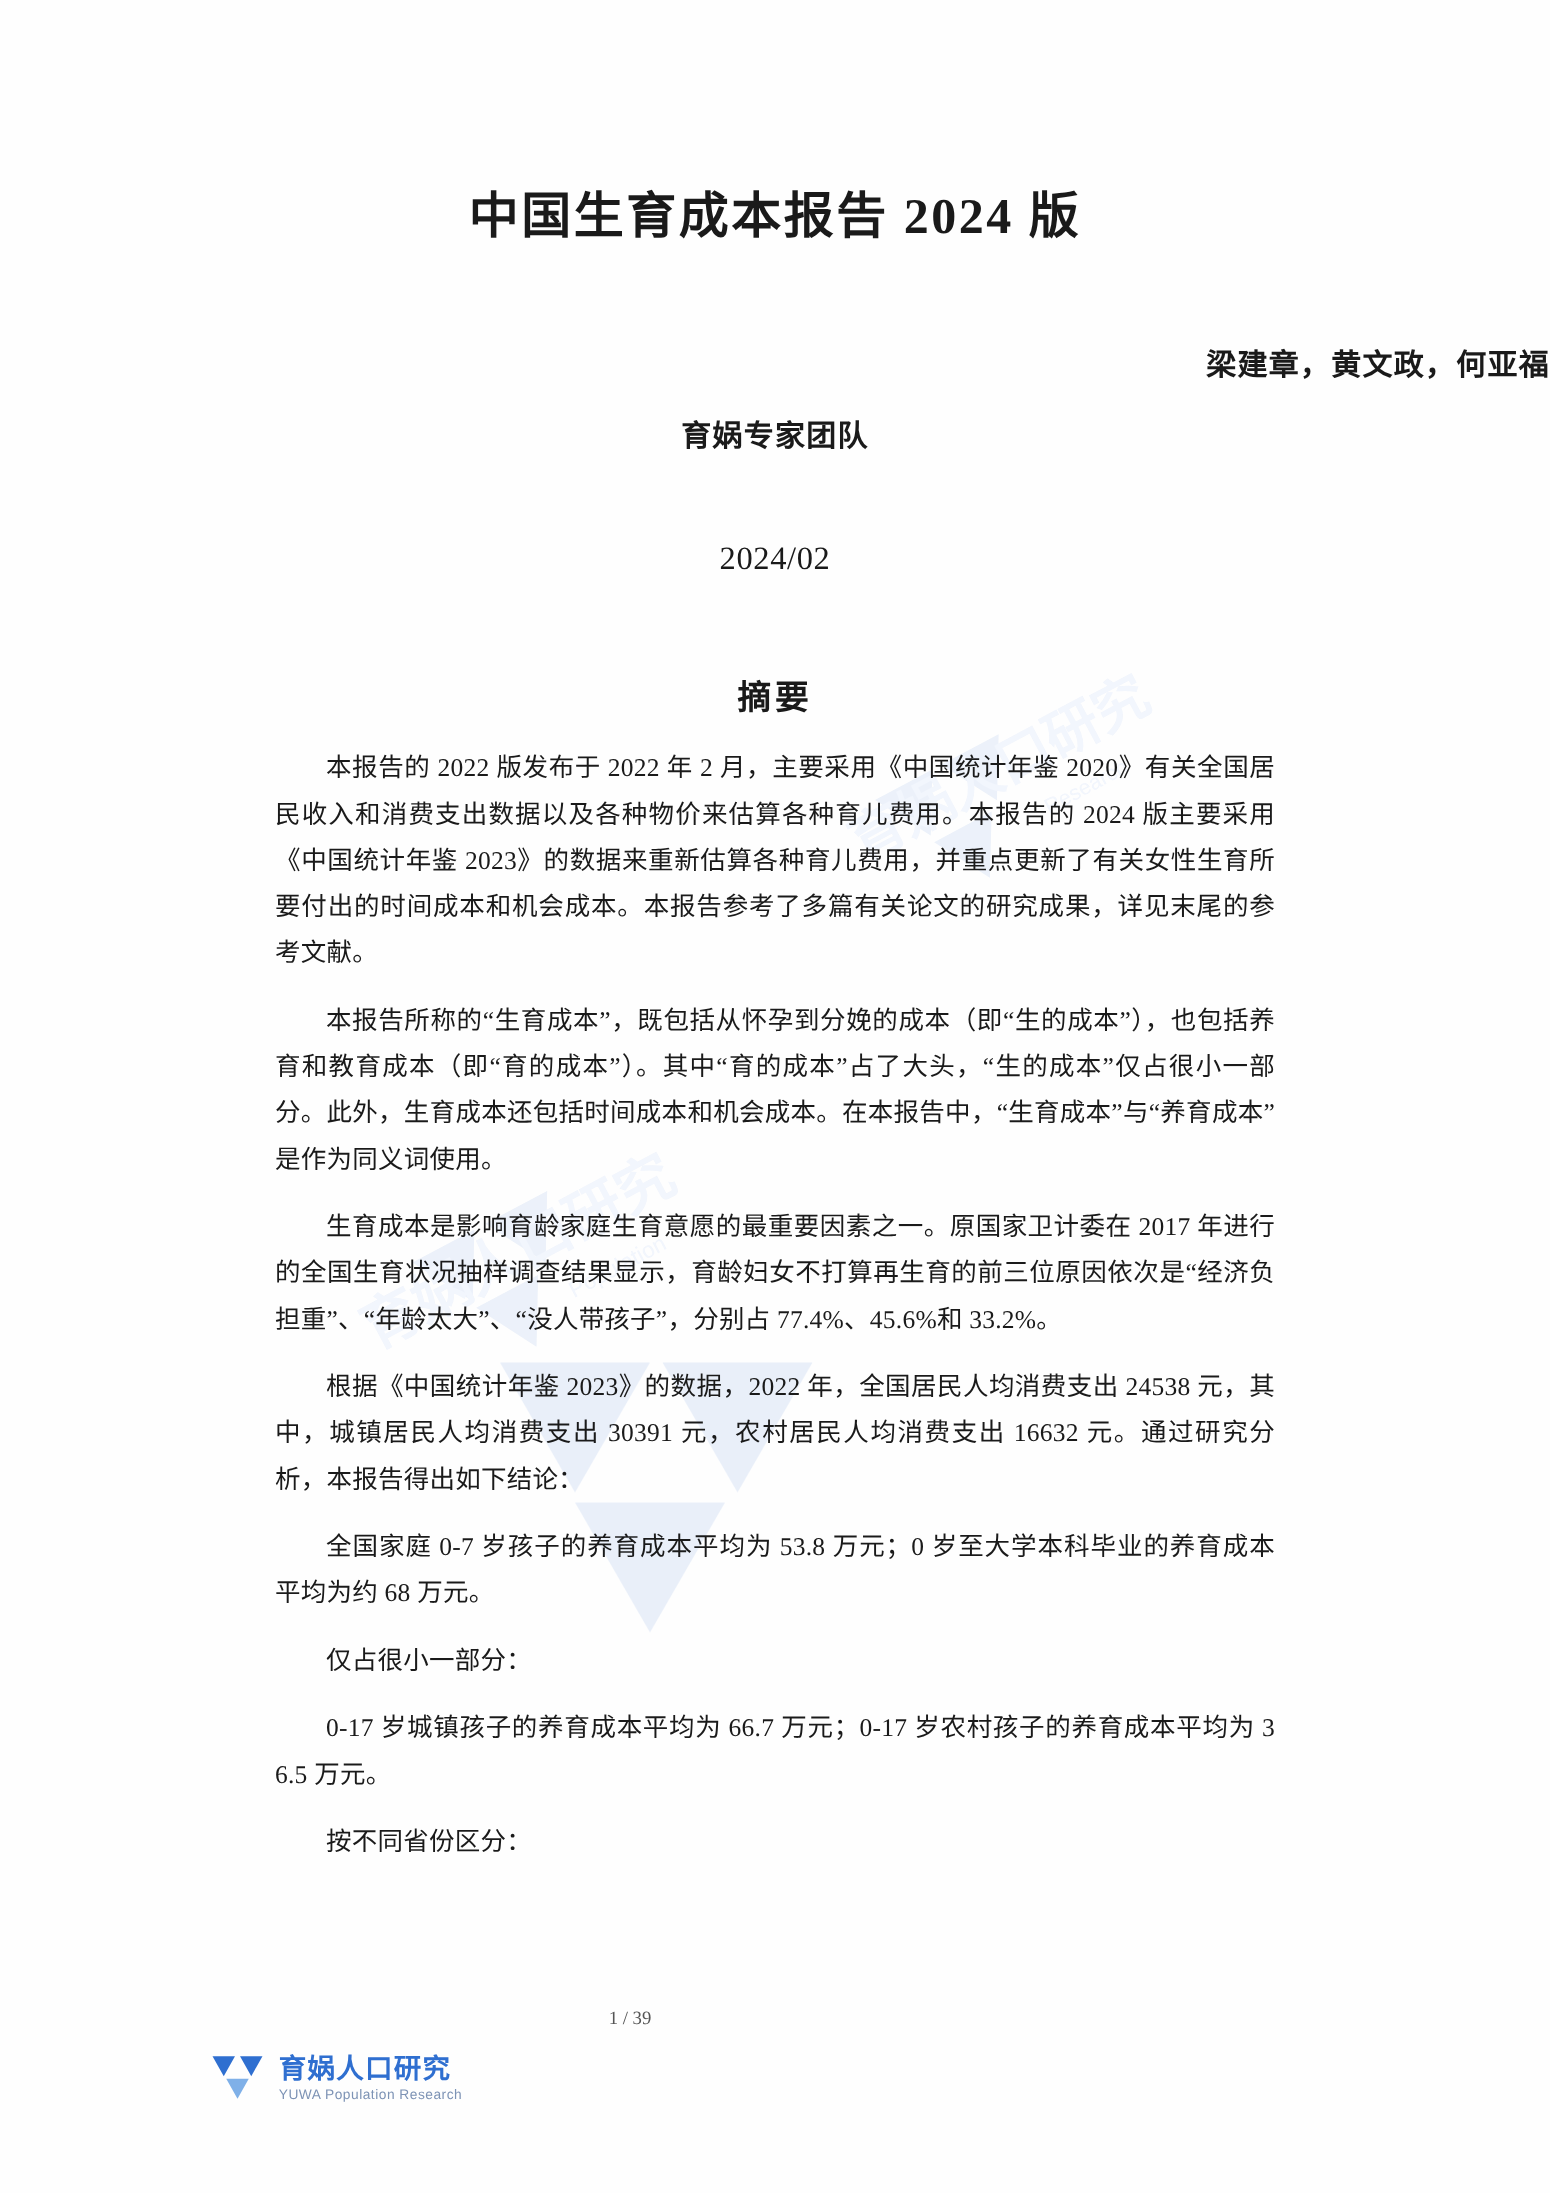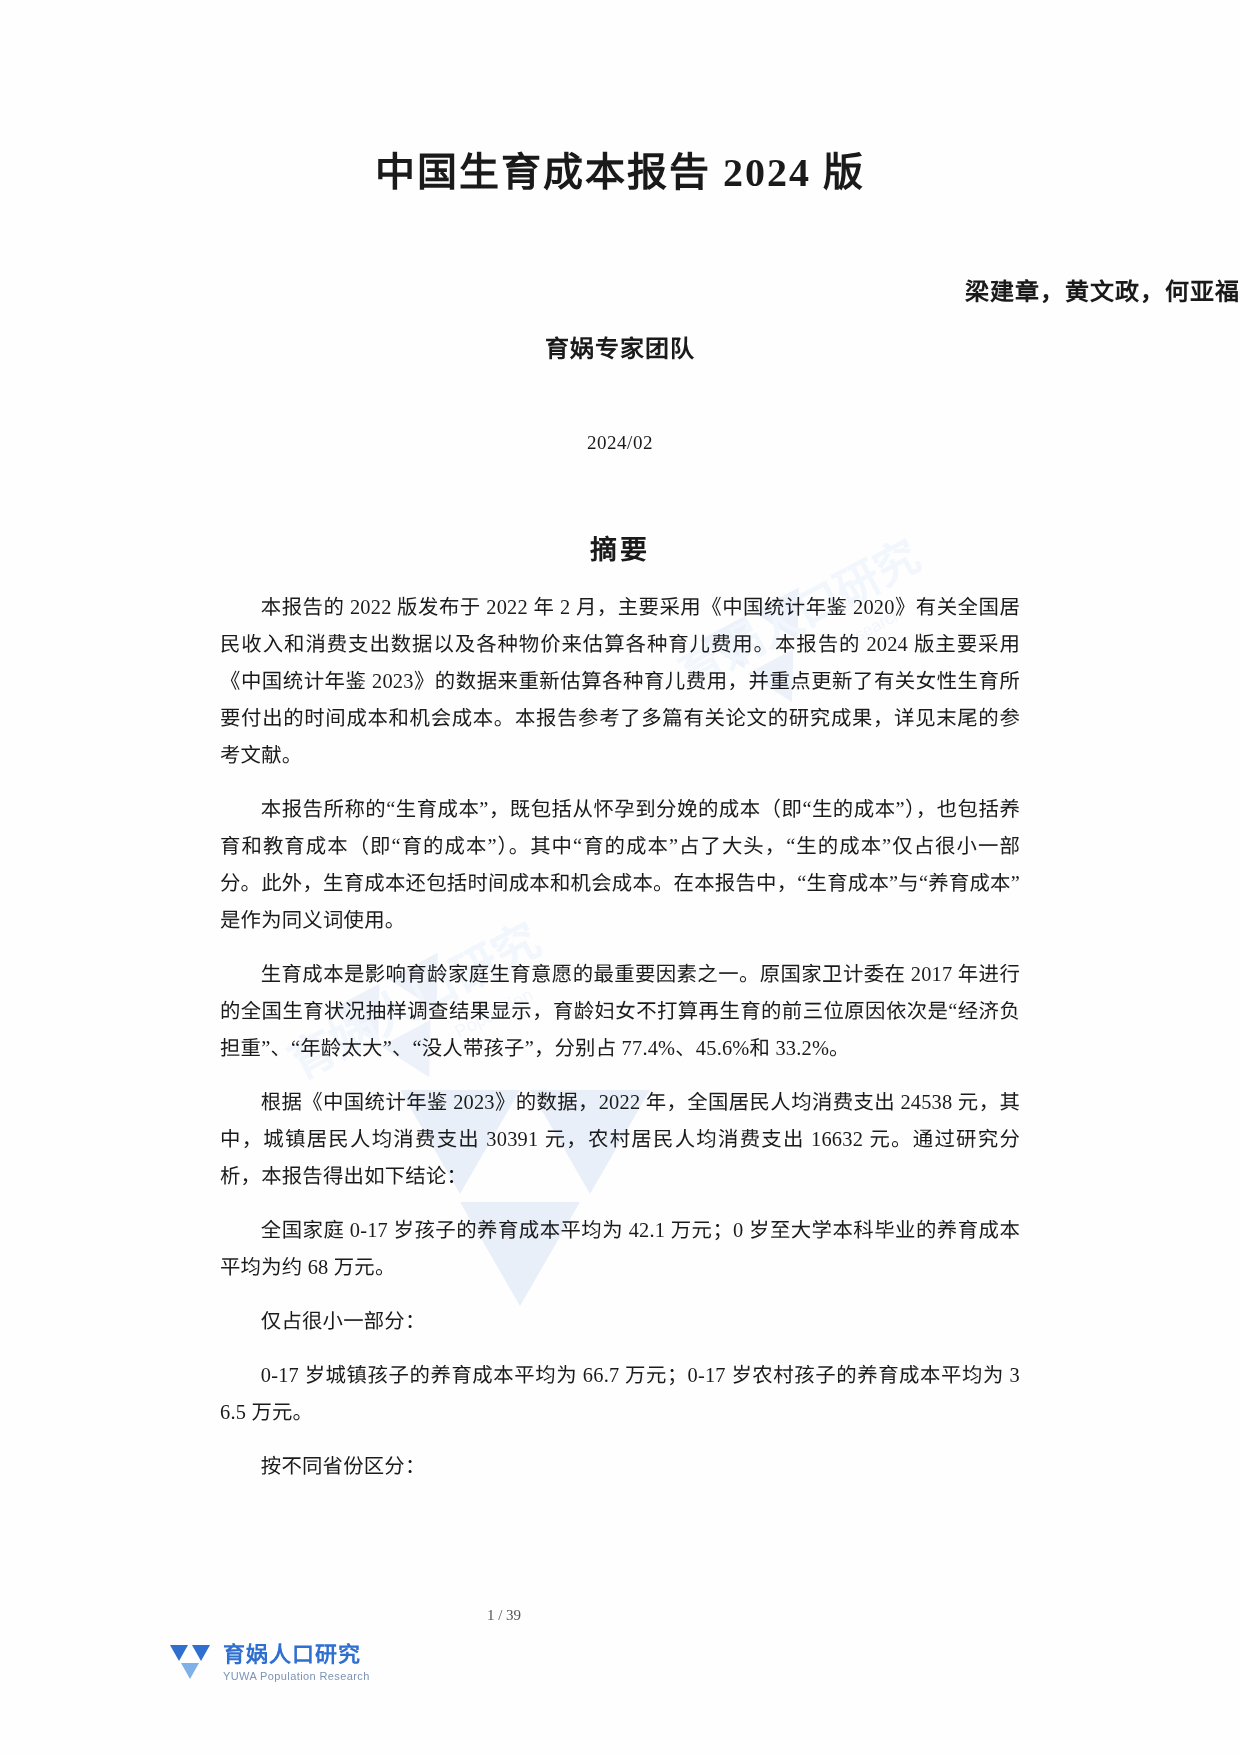--- a/index.html
+++ b/index.html
@@ -67,21 +67,21 @@
     text-align: center;
     font-size: 24px;
     font-weight: 700;
     letter-spacing: 1px;
   }
 
   .pubdate {
     margin: 0;
     padding-top: 68px;
     text-align: center;
-    font-size: 19px;
+    font-size: 26px;
     letter-spacing: 0.5px;
   }
 
   .abstract-heading {
     margin: 0;
     padding-top: 74px;
     text-align: center;
     font-size: 27px;
     font-weight: 700;
     letter-spacing: 3px;
@@ -198,21 +198,21 @@
 
     <p class="pubdate">2024/02</p>
 
     <h2 class="abstract-heading">摘要</h2>
 
     <div class="body-block">
       <p class="para">本报告的 2022 版发布于 2022 年 2 月，主要采用《中国统计年鉴 2020》有关全国居民收入和消费支出数据以及各种物价来估算各种育儿费用。本报告的 2024 版主要采用《中国统计年鉴 2023》的数据来重新估算各种育儿费用，并重点更新了有关女性生育所要付出的时间成本和机会成本。本报告参考了多篇有关论文的研究成果，详见末尾的参考文献。</p>
       <p class="para">本报告所称的“生育成本”，既包括从怀孕到分娩的成本（即“生的成本”），也包括养育和教育成本（即“育的成本”）。其中“育的成本”占了大头，“生的成本”仅占很小一部分。此外，生育成本还包括时间成本和机会成本。在本报告中，“生育成本”与“养育成本”是作为同义词使用。</p>
       <p class="para">生育成本是影响育龄家庭生育意愿的最重要因素之一。原国家卫计委在 2017 年进行的全国生育状况抽样调查结果显示，育龄妇女不打算再生育的前三位原因依次是“经济负担重”、“年龄太大”、“没人带孩子”，分别占 77.4%、45.6%和 33.2%。</p>
       <p class="para">根据《中国统计年鉴 2023》的数据，2022 年，全国居民人均消费支出 24538 元，其中，城镇居民人均消费支出 30391 元，农村居民人均消费支出 16632 元。通过研究分析，本报告得出如下结论：</p>
-      <p class="para">全国家庭 0-17 岁孩子的养育成本平均为 42.1 万元；0 岁至大学本科毕业的养育成本平均为约 68 万元。</p>
+      <p class="para">全国家庭 0-7 岁孩子的养育成本平均为 53.8 万元；0 岁至大学本科毕业的养育成本平均为约 68 万元。</p>
       <p class="para">仅占很小一部分：</p>
       <p class="para">0-17 岁城镇孩子的养育成本平均为 66.7 万元；0-17 岁农村孩子的养育成本平均为 36.5 万元。</p>
       <p class="para">按不同省份区分：</p>
     </div>
   </div>
 
   <div class="page-number">1 / 39</div>
 
   <div class="footer-logo">
     <svg class="logo-mark" viewBox="0 0 44 44" xmlns="http://www.w3.org/2000/svg">

